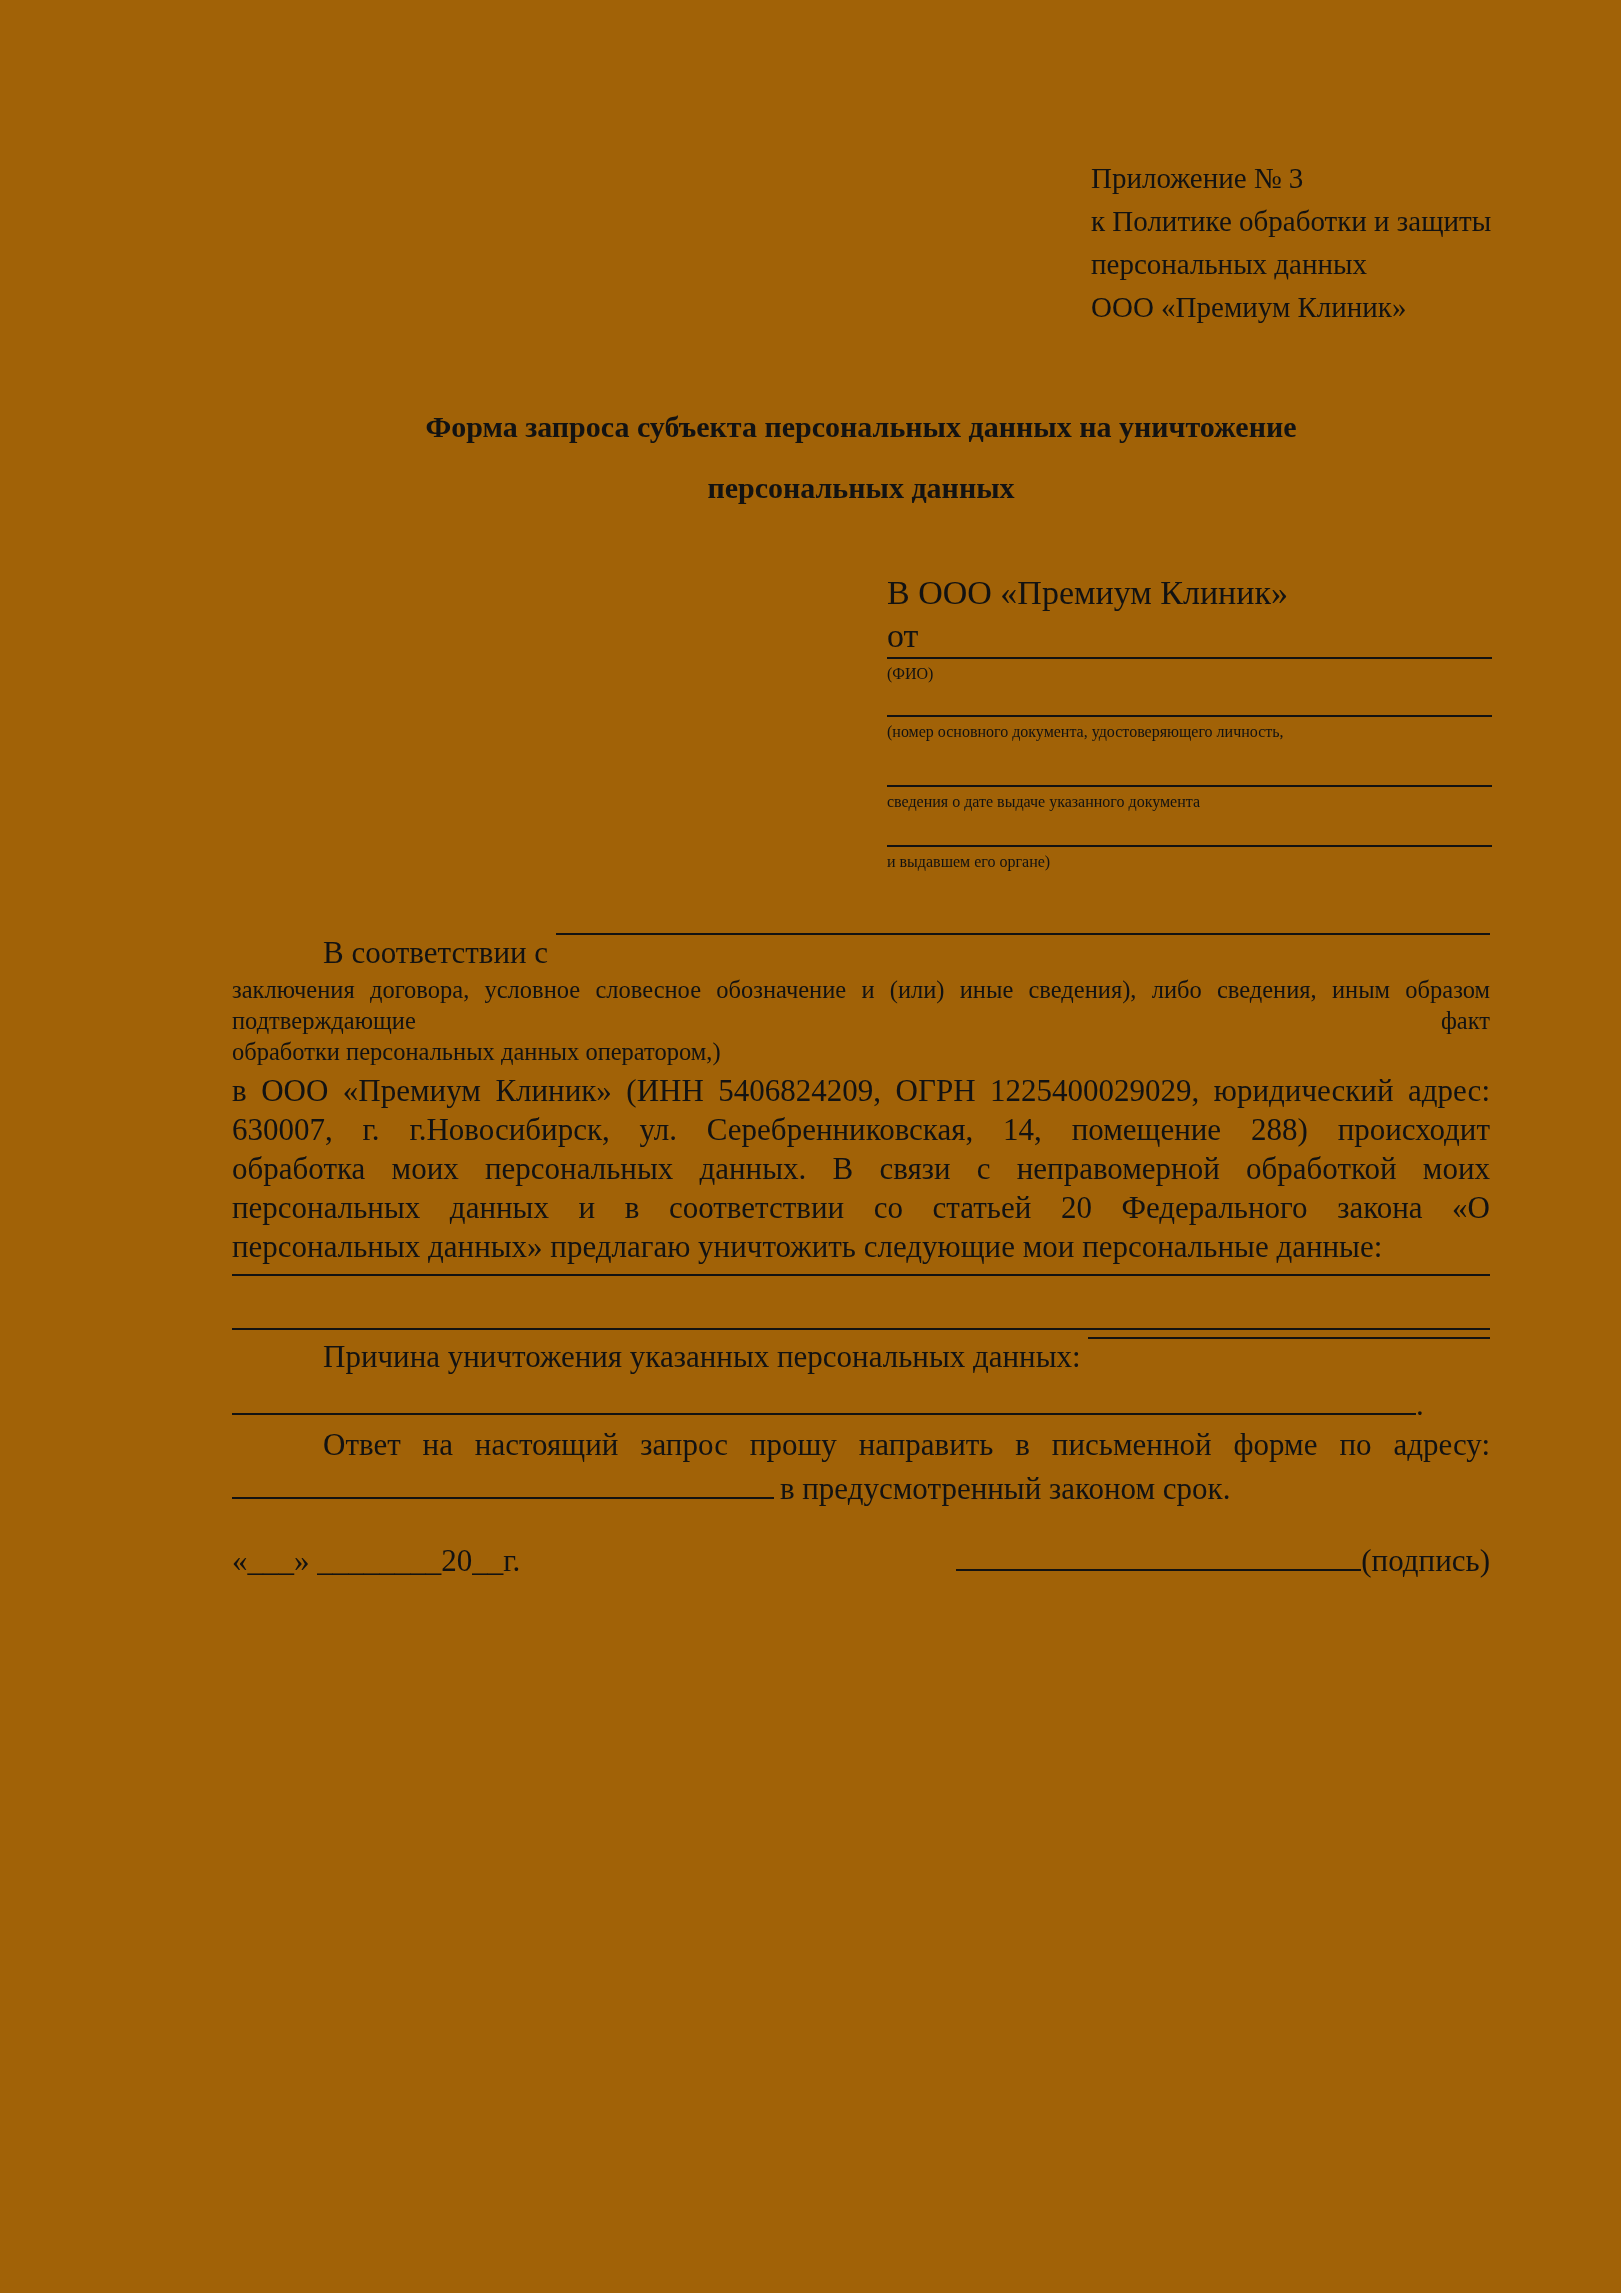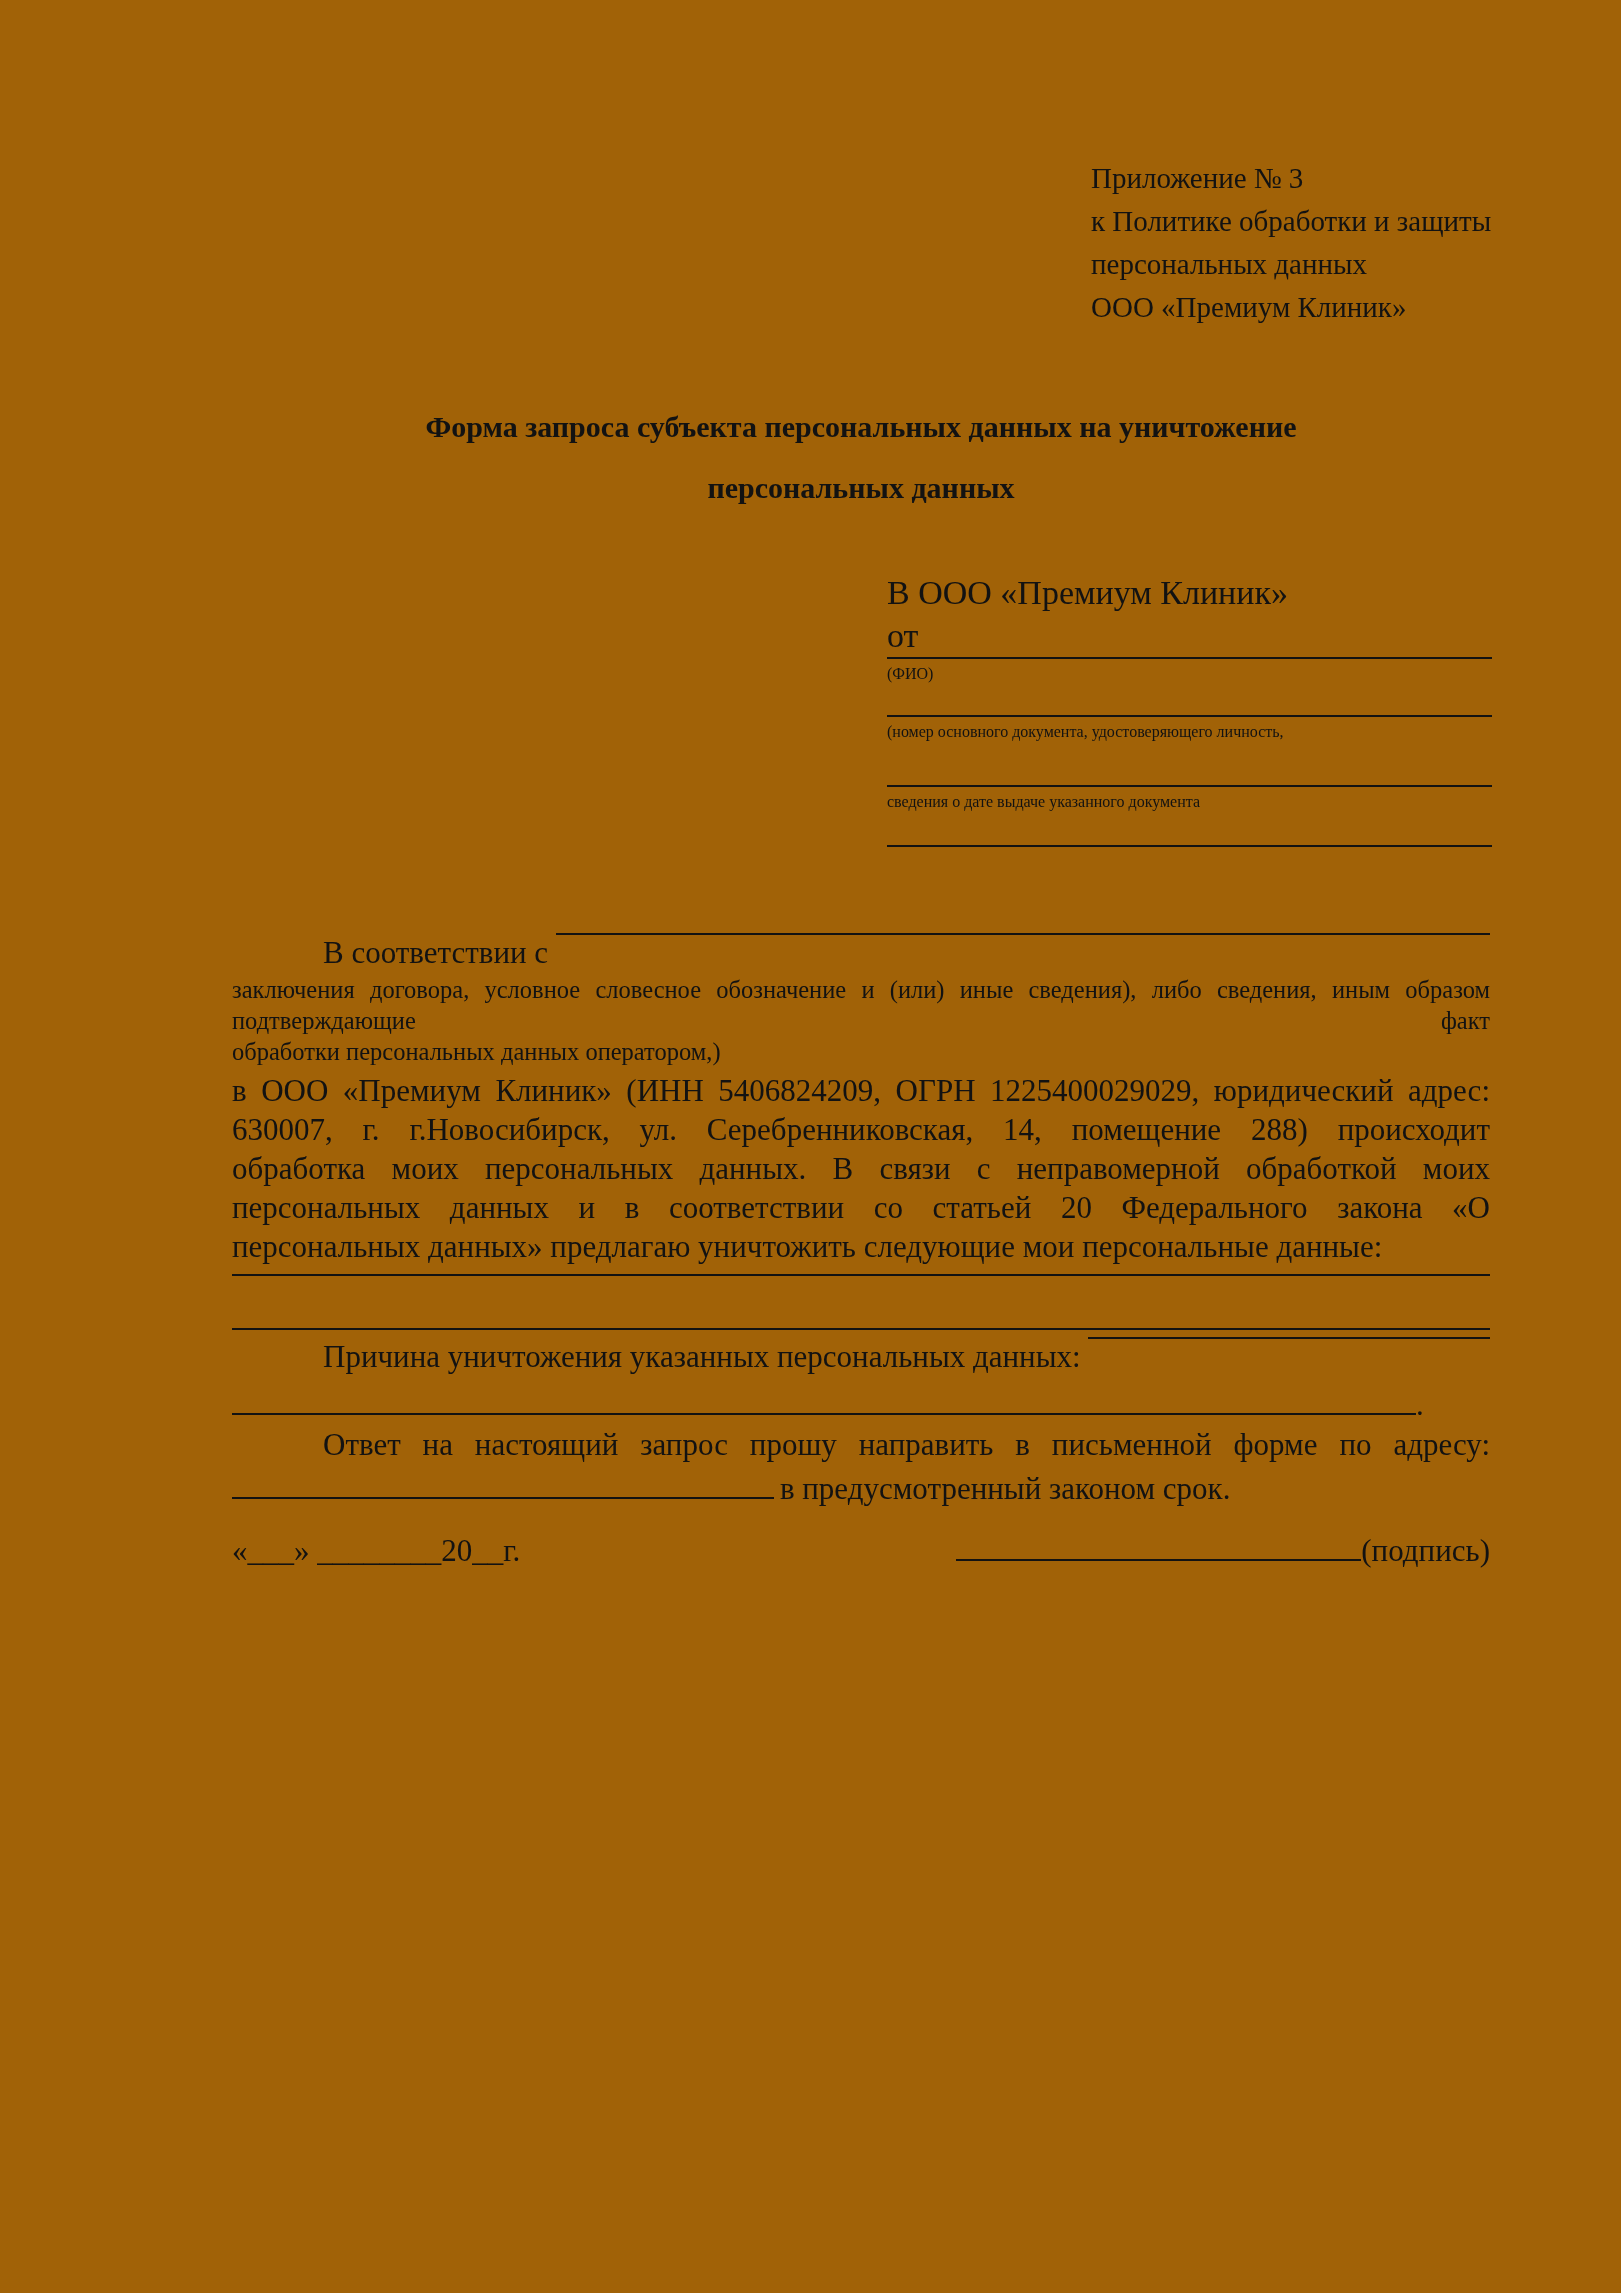--- a/index.html
+++ b/index.html
@@ -46,21 +46,21 @@
   .blank1{margin-top:7.8px;}
   .blank2{margin-top:52px;}
   .reason-row{margin-top:7.8px;height:43px;}
   .period-row{margin-top:0;height:43px;}
   .line-fixed{display:inline-block;border-bottom:2.9px solid #121212;height:33px;}
   .w1208{width:1184px;}
   .w553{width:542px;margin-left:0;}
   .answer-row{margin-top:2px;text-indent:91px;}
   .term-row{height:43px;}
   .term-text{white-space:nowrap;padding-left:5.9px;}
-  .datesig-row{margin-top:19px;display:flex;align-items:baseline;}
+  .datesig-row{margin-top:29px;display:flex;align-items:baseline;}
   .date-left{white-space:nowrap;}
   .spacer{flex:1 1 auto;}
   .sig-line{display:inline-block;width:405px;border-bottom:2.9px solid #121212;height:33px;}
   .sig-label{white-space:nowrap;}
 </style>
 </head>
 <body>
 
 <div class="page">
 
@@ -79,20 +79,21 @@
   <div class="addressee">
     <div>В ООО «Премиум Клиник»</div>
     <div>от</div>
     <div class="rule"></div>
     <div class="field-label">(ФИО)</div>
     <div class="rule sp28"></div>
     <div class="field-label">(номер основного документа, удостоверяющего личность,</div>
     <div class="rule sp40"></div>
     <div class="field-label">сведения о дате выдаче указанного документа</div>
     <div class="rule sp30"></div>
+    <div class="field-label">и выдавшем его органе)</div>
   </div>
 
   <div class="main">
 
     <div class="row-flex">
       <span class="indent">В соответствии с</span>
       <span class="fill-line"></span>
     </div>
 
     <div class="fineprint">

